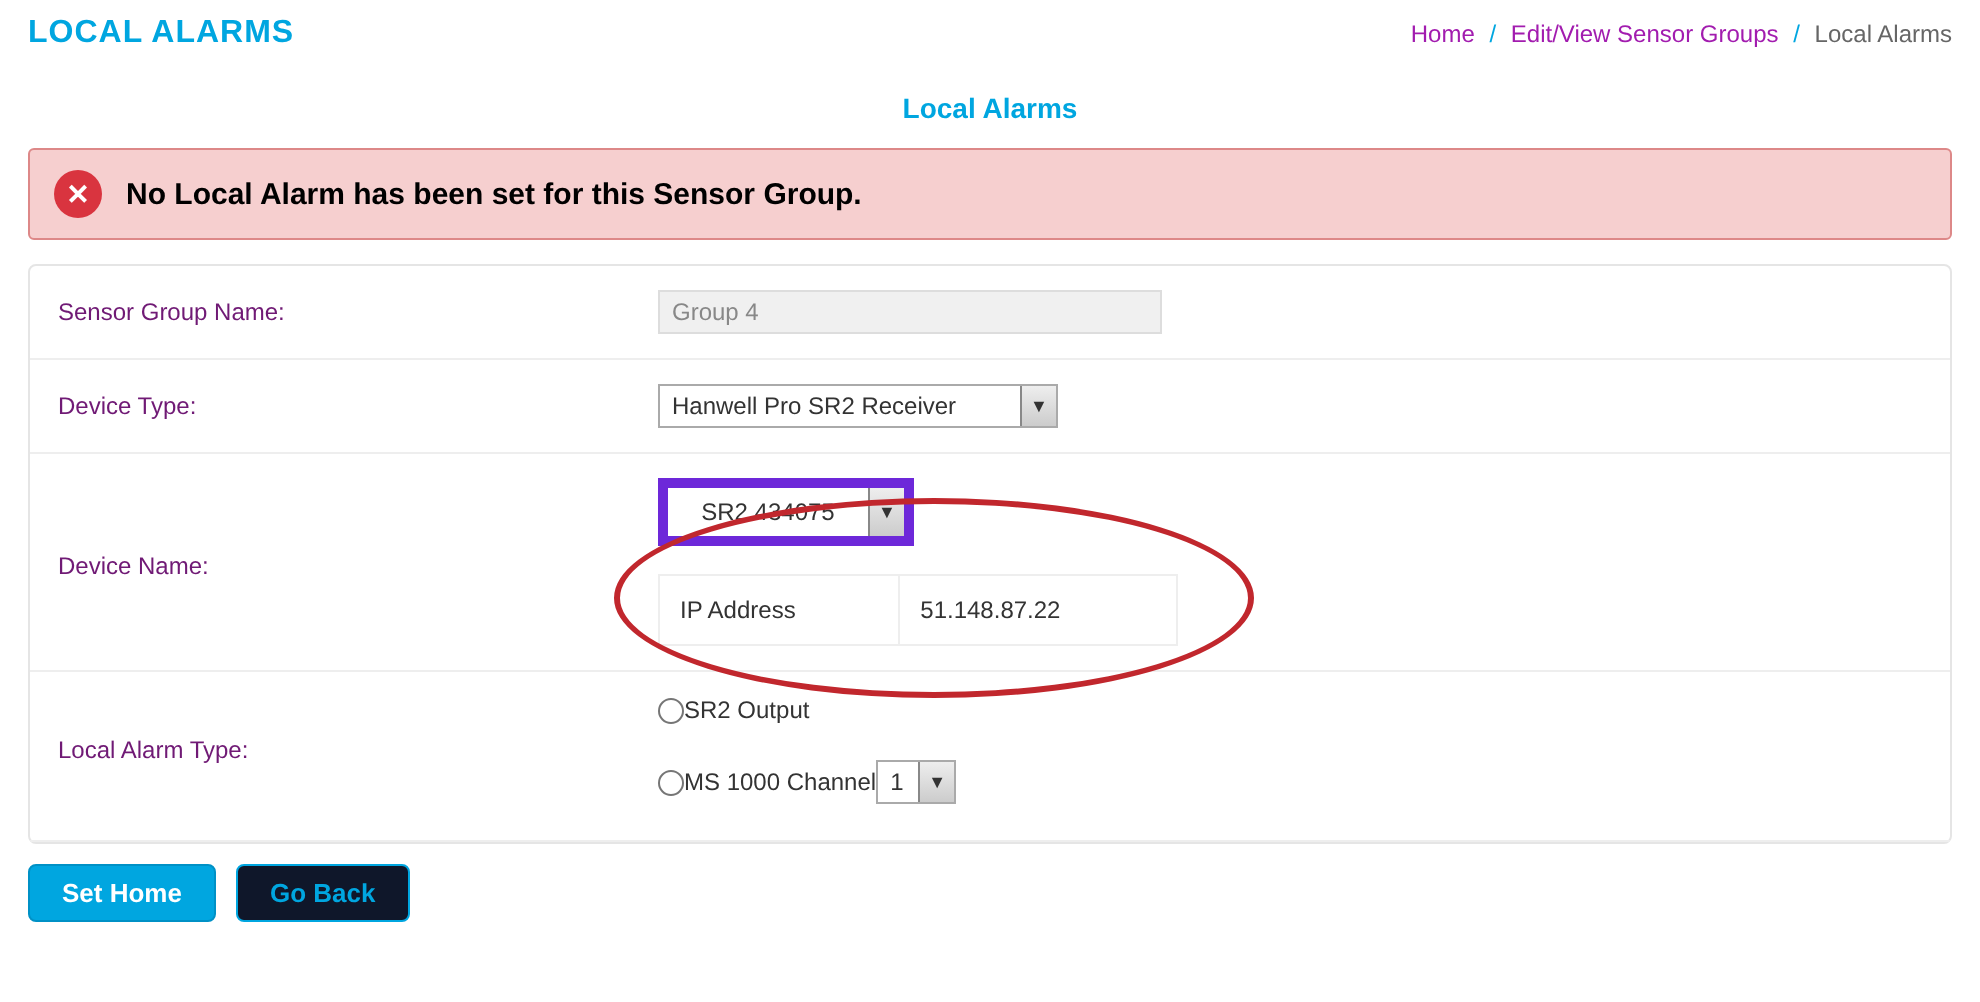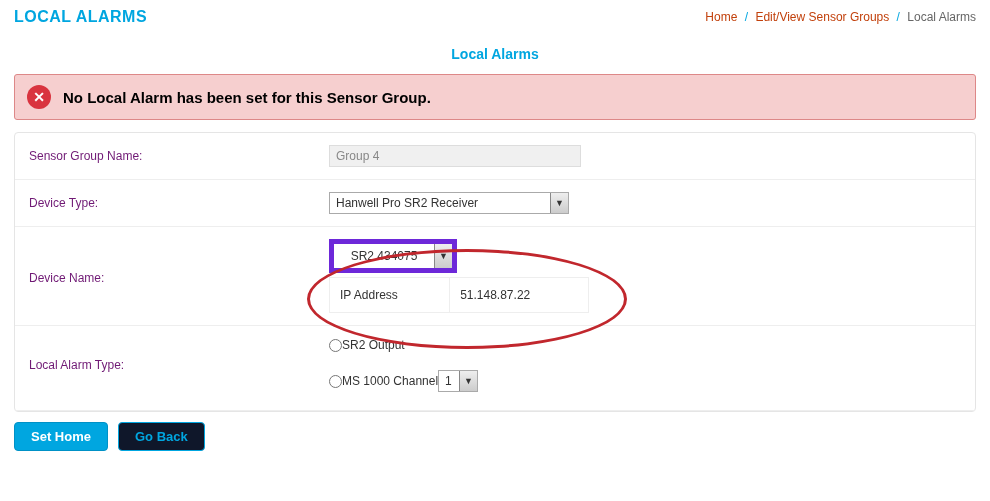--- a/index.html
+++ b/index.html
@@ -22,21 +22,21 @@
     color: #00a6e0;
     font-weight: bold;
     font-size: 16px;
     letter-spacing: 0.5px;
   }
   .breadcrumb {
     font-size: 12px;
     color: #666;
   }
   .breadcrumb a {
-    color: #c2410c;
+    color: #a21caf;
     text-decoration: none;
   }
   .breadcrumb .sep {
     color: #00a6e0;
     margin: 0 4px;
   }
   .breadcrumb .current {
     color: #666;
   }
   .subhead {
@@ -120,34 +120,34 @@
     width: 18px;
     height: 100%;
     background: linear-gradient(#eee,#ccc);
     border-left: 1px solid #888;
     display: flex;
     align-items: center;
     justify-content: center;
     font-size: 9px;
     color: #333;
   }
-  .select-device { width: 240px; justify-content: space-between; }
+  .select-device { width: 200px; justify-content: space-between; }
   .select-small { width: 40px; justify-content: space-between; }
   .device-name-block { padding-top: 0; }
   .device-select-wrap {
     display: inline-flex;
     border: 5px solid #6d28d9;
     height: 34px;
     align-items: center;
     background: #fff;
     text-align: center;
   }
   .device-select-wrap .select-text { width: 100px; }
   .info-table {
-    margin-top: 4px;
+    margin-top: 14px;
     border: 1px solid #ddd;
     border-collapse: collapse;
     width: 260px;
   }
   .info-table td {
     border: 1px solid #eee;
     padding: 10px 10px;
     font-size: 12px;
     color: #333;
   }

